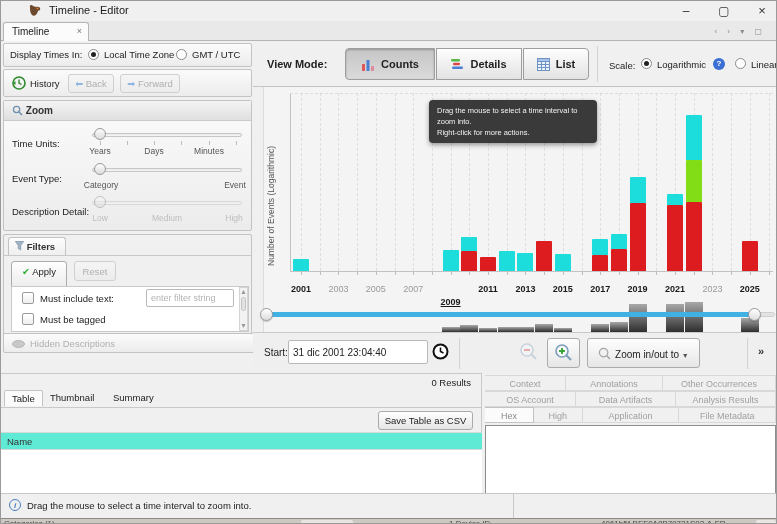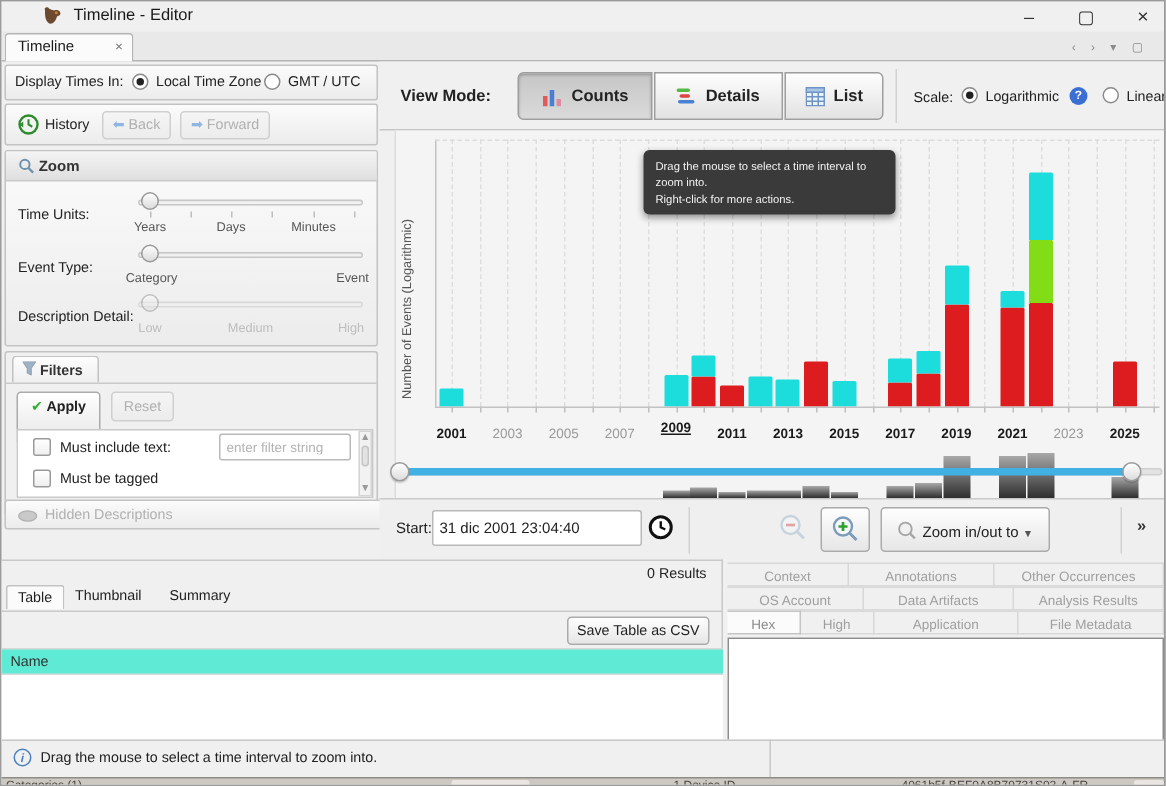--- a/index.html
+++ b/index.html
@@ -162,21 +162,21 @@
   </div>
 
   <div class="abs panel" style="left:2px;top:233px;width:249px;height:110px;background:#f0f0f0">
     <div class="abs" style="left:4px;top:2px;width:58px;height:18px;border:1px solid #c3c3c3;border-bottom:none;border-radius:3px 3px 0 0;background:linear-gradient(#fdfdfd,#efefef);padding:3px 0 0 6px;font-size:9.5px;font-weight:bold;color:#333">
       <svg width="9" height="10" viewBox="0 0 10 11" style="vertical-align:-1px">
         <path d="M0 0 H10 L6.5 5 V10 L3.5 8.5 V5 Z" fill="#9fb2c4" stroke="#7e93a8" stroke-width=".6"></path>
       </svg>
       <span>Filters</span>
     </div>
     <div class="abs" style="left:0px;top:20px;width:247px;height:1px;background:#c9c9c9"></div>
-    <div class="abs btn" style="left:7px;top:26px;width:56px;height:36px;padding-top:4px;font-weight:bold">
+    <div class="abs btn" style="left:7px;top:26px;width:56px;height:36px;padding-top:4px;font-weight:normal">
       <span style="color:#2fae2f">✔</span>
       <span>Apply</span>
     </div>
     <div class="abs btn disabled" style="left:70px;top:26px;width:42px;height:20px;padding-top:4px">
       <span>Reset</span>
     </div>
 
     <div class="abs" style="left:7px;top:51px;width:238px;height:46px;background:#fff;border:1px solid #c9c9c9">
       <span class="abs chk" style="left:10px;top:5px"></span>
       <span class="abs lbl" style="left:28px;top:6px">Must include text:</span>
@@ -315,21 +315,21 @@
       <div class="bar-seg" style="position: absolute; left: 666px; top: 204px; width: 16px; height: 66px; background: rgb(220, 28, 30); pointer-events: auto;"></div>
       <div class="bar-seg" style="position: absolute; left: 666px; top: 193px; width: 16px; height: 11px; background: rgb(28, 220, 220); pointer-events: auto;"></div>
       <div class="bar-seg" style="position: absolute; left: 684.7px; top: 201px; width: 16px; height: 69px; background: rgb(220, 28, 30); pointer-events: auto;"></div>
       <div class="bar-seg" style="position: absolute; left: 684.7px; top: 159px; width: 16px; height: 42px; background: rgb(130, 220, 22); pointer-events: auto;"></div>
       <div class="bar-seg" style="position: absolute; left: 684.7px; top: 114px; width: 16px; height: 45px; background: rgb(28, 220, 220); pointer-events: auto;"></div>
       <div class="bar-seg" style="position: absolute; left: 740.8px; top: 240px; width: 16px; height: 30px; background: rgb(220, 28, 30); pointer-events: auto;"></div>
       <div class="xlab bold" style="position: absolute; left: 300px; top: 283px;">2001</div>
       <div class="xlab" style="position: absolute; left: 337.4px; top: 283px;">2003</div>
       <div class="xlab" style="position: absolute; left: 374.8px; top: 283px;">2005</div>
       <div class="xlab" style="position: absolute; left: 412.2px; top: 283px;">2007</div>
-      <div class="xlab bold" style="position: absolute; left: 449.6px; top: 279px; text-decoration: underline;">2009</div>
+      <div class="xlab bold" style="position: absolute; left: 449.6px; top: 296px; text-decoration: underline;">2009</div>
       <div class="xlab bold" style="position: absolute; left: 487px; top: 283px;">2011</div>
       <div class="xlab bold" style="position: absolute; left: 524.4px; top: 283px;">2013</div>
       <div class="xlab bold" style="position: absolute; left: 561.8px; top: 283px;">2015</div>
       <div class="xlab bold" style="position: absolute; left: 599.2px; top: 283px;">2017</div>
       <div class="xlab bold" style="position: absolute; left: 636.6px; top: 283px;">2019</div>
       <div class="xlab bold" style="position: absolute; left: 674px; top: 283px;">2021</div>
       <div class="xlab" style="position: absolute; left: 711.4px; top: 283px;">2023</div>
       <div class="xlab bold" style="position: absolute; left: 748.8px; top: 283px;">2025</div>
     </div>
 

